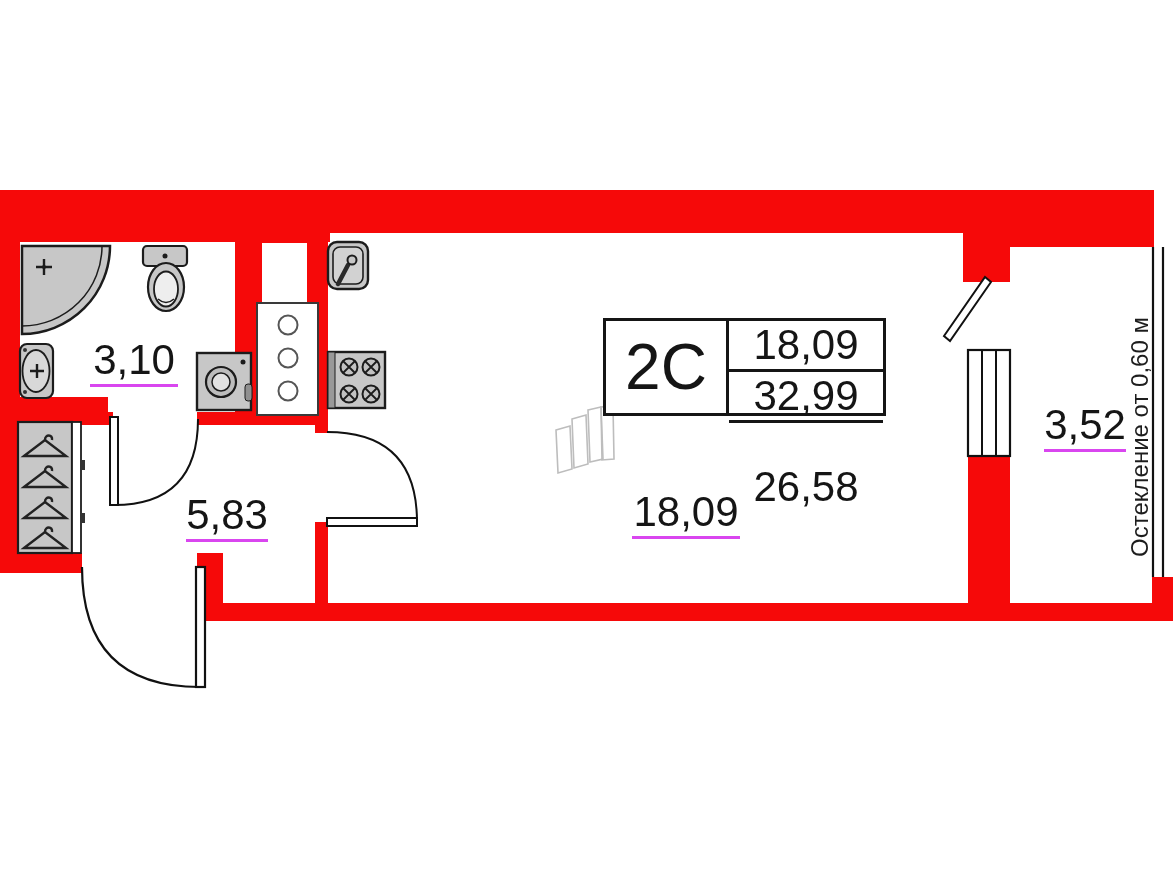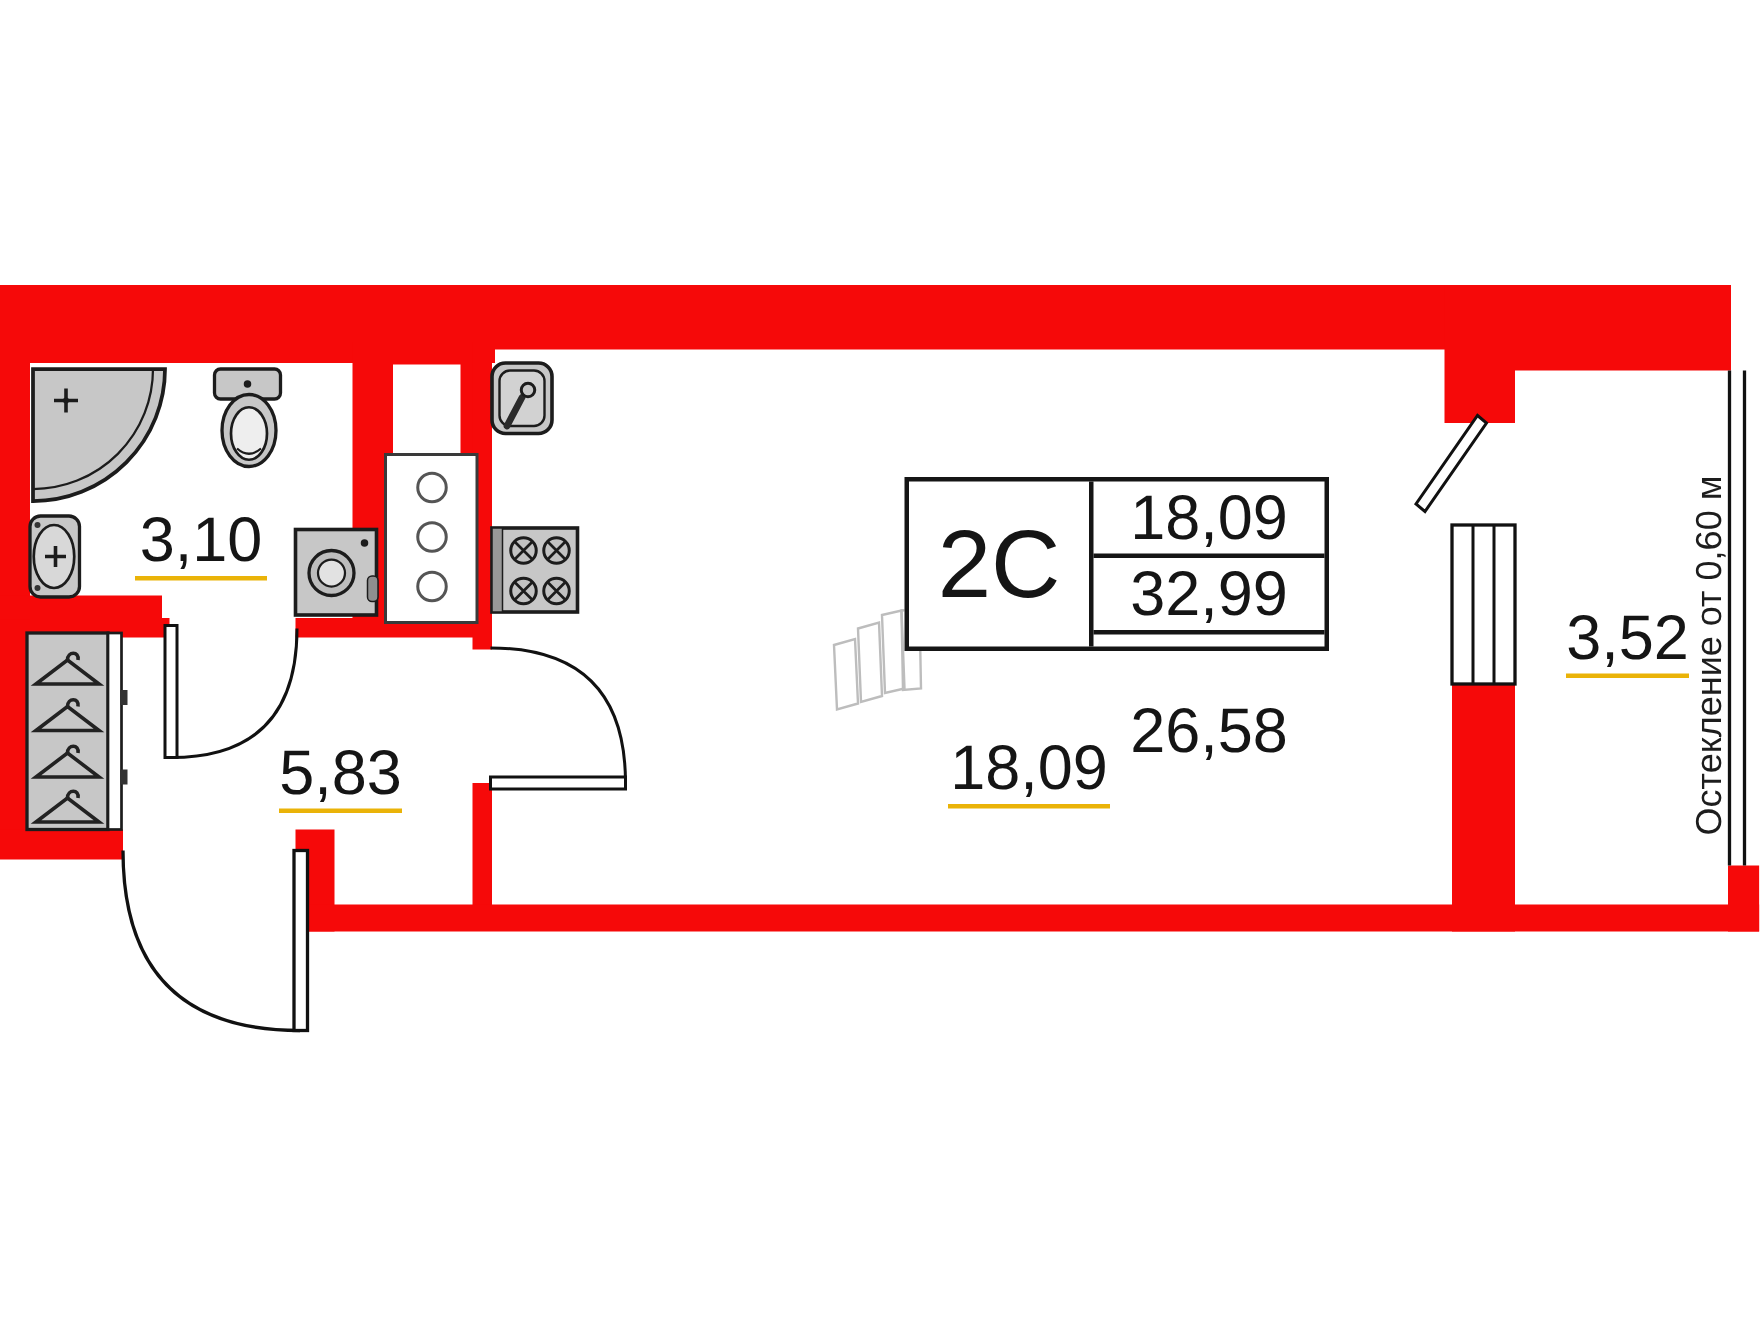--- a/index.html
+++ b/index.html
@@ -4,30 +4,30 @@
 <style>
   html,body { margin:0; padding:0; background:#ffffff; }
   .canvas {
     position:relative; width:1173px; height:880px; background:#ffffff;
     overflow:hidden; font-family:"Liberation Sans", sans-serif;
   }
   .plan-svg { position:absolute; left:0; top:0; }
   .wall { fill: var(--color-wall, #f60909); }
   .area-label {
     position:absolute; text-align:center; font-size:42px; line-height:1;
-    color:#151515; border-bottom:3px solid #eab308; padding-bottom:3px;
+    color:#151515; border-bottom:3px solid #d946ef; padding-bottom:3px;
     white-space:nowrap;
   }
   .glazing-note {
     position:absolute; left:1016px; top:423px; width:248px; height:28px;
     transform:rotate(-90deg); font-size:24px; line-height:28px;
     text-align:center; color:#1d1d1d; white-space:nowrap;
   }
   .unit-card {
-    position:absolute; left:603px; top:318px; width:283px; height:116px;
+    position:absolute; left:603px; top:318px; width:283px; height:98px;
     border:3px solid #151515; box-sizing:border-box; display:flex; background:#ffffff;
   }
   .unit-cell {
     flex:0 0 120px; border-right:3px solid #151515; display:flex;
     align-items:center; justify-content:center; font-size:64px; color:#151515;
   }
   .vals { flex:1; display:flex; flex-direction:column; }
   .val {
     flex:1; display:flex; align-items:center; justify-content:center;
     font-size:42px; color:#151515; border-bottom:3px solid #151515;

